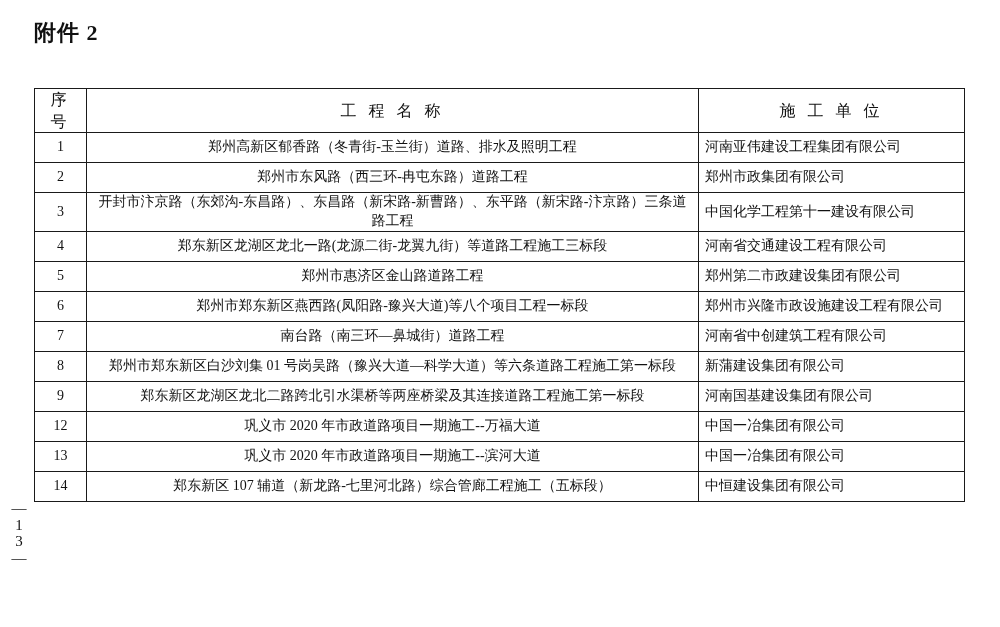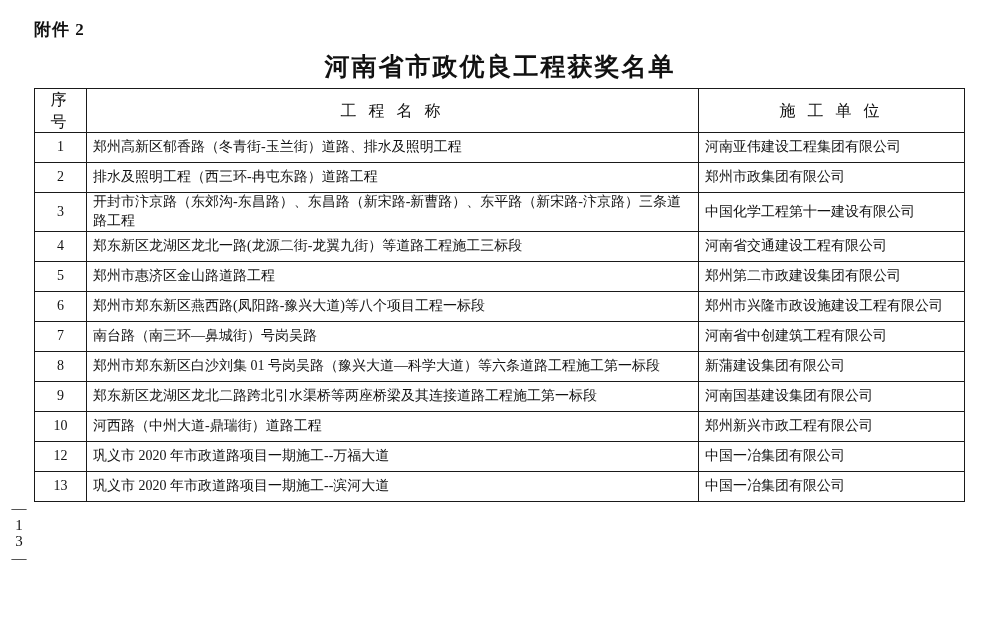--- a/index.html
+++ b/index.html
@@ -16,21 +16,21 @@
     overflow: hidden;
   }
   .page {
     position: absolute;
     inset: 0;
   }
   .attachment-label {
     position: absolute;
     left: 34px;
     top: 18px;
-    font-size: 17px;
+    font-size: 22px;
     font-weight: bold;
     letter-spacing: 1px;
     font-family: "Liberation Serif", "DejaVu Serif", serif;
   }
   .doc-title {
     position: absolute;
     left: 0;
     right: 0;
     top: 50px;
     text-align: center;
@@ -69,21 +69,21 @@
   }
   col.c-no { width: 52px; }
   col.c-proj { width: 612px; }
   col.c-unit { width: 266px; }
 
   td.cell-no {
     text-align: center;
     font-size: 14px;
   }
   td.cell-proj {
-    text-align: left;
+    text-align: center;
     padding-left: 10px;
     margin-top: 28px;
   }
   td.cell-unit {
     text-align: left;
     padding-left: 8px;
     font-size: 13.5px;
   }
   tbody tr { height: 30px; }
   tbody tr.tall { height: 46px; }
@@ -101,21 +101,20 @@
   }
   .page-number span { display: block; }
 </style>
 </head>
 <body>
 
 <div class="page">
 
   <div class="attachment-label">附件 2</div>
 
-  <div class="doc-title">河南省市政优良工程获奖名单</div>
 
   <div class="table-wrap">
     <table class="award-table">
       <colgroup>
         <col class="c-no">
         <col class="c-proj">
         <col class="c-unit">
       </colgroup>
       <thead>
         <tr>
@@ -125,21 +124,21 @@
         </tr>
       </thead>
       <tbody>
         <tr>
           <td class="cell-no">1</td>
           <td class="cell-proj">郑州高新区郁香路（冬青街-玉兰街）道路、排水及照明工程</td>
           <td class="cell-unit">河南亚伟建设工程集团有限公司</td>
         </tr>
         <tr>
           <td class="cell-no">2</td>
-          <td class="cell-proj">排水及照明工程（西三环-冉屯东路）道路工程</td>
+          <td class="cell-proj">郑州市东风路（西三环-冉屯东路）道路工程</td>
           <td class="cell-unit">郑州市政集团有限公司</td>
         </tr>
         <tr>
           <td class="cell-no">3</td>
           <td class="cell-proj">开封市汴京路（东郊沟-东昌路）、东昌路（新宋路-新曹路）、东平路（新宋路-汴京路）三条道路工程</td>
           <td class="cell-unit">中国化学工程第十一建设有限公司</td>
         </tr>
         <tr>
           <td class="cell-no">4</td>
           <td class="cell-proj">郑东新区龙湖区龙北一路(龙源二街-龙翼九街）等道路工程施工三标段</td>
@@ -150,47 +149,47 @@
           <td class="cell-proj">郑州市惠济区金山路道路工程</td>
           <td class="cell-unit">郑州第二市政建设集团有限公司</td>
         </tr>
         <tr>
           <td class="cell-no">6</td>
           <td class="cell-proj">郑州市郑东新区燕西路(凤阳路-豫兴大道)等八个项目工程一标段</td>
           <td class="cell-unit">郑州市兴隆市政设施建设工程有限公司</td>
         </tr>
         <tr>
           <td class="cell-no">7</td>
-          <td class="cell-proj">南台路（南三环—鼻城街）号岗吴路</td>
+          <td class="cell-proj">南台路（南三环—鼻城街）道路工程</td>
           <td class="cell-unit">河南省中创建筑工程有限公司</td>
         </tr>
         <tr>
           <td class="cell-no">8</td>
           <td class="cell-proj">郑州市郑东新区白沙刘集 01 号岗吴路（豫兴大道—科学大道）等六条道路工程施工第一标段</td>
           <td class="cell-unit">新蒲建设集团有限公司</td>
         </tr>
         <tr>
           <td class="cell-no">9</td>
           <td class="cell-proj">郑东新区龙湖区龙北二路跨北引水渠桥等两座桥梁及其连接道路工程施工第一标段</td>
           <td class="cell-unit">河南国基建设集团有限公司</td>
         </tr>
         <tr>
-          <td class="cell-no">10</td>
-          <td class="cell-proj">河西路（中州大道-鼎瑞街）道路工程</td>
-          <td class="cell-unit">郑州新兴市政工程有限公司</td>
-        </tr>
-        <tr>
           <td class="cell-no">12</td>
           <td class="cell-proj">巩义市 2020 年市政道路项目一期施工--万福大道</td>
           <td class="cell-unit">中国一冶集团有限公司</td>
         </tr>
         <tr>
           <td class="cell-no">13</td>
           <td class="cell-proj">巩义市 2020 年市政道路项目一期施工--滨河大道</td>
           <td class="cell-unit">中国一冶集团有限公司</td>
+        </tr>
+        <tr>
+          <td class="cell-no">14</td>
+          <td class="cell-proj">郑东新区 107 辅道（新龙路-七里河北路）综合管廊工程施工（五标段）</td>
+          <td class="cell-unit">中恒建设集团有限公司</td>
         </tr>
       </tbody>
     </table>
   </div>
 
   <div class="page-number">
     <span>—</span>
     <span>1</span>
     <span>3</span>
     <span>—</span>

